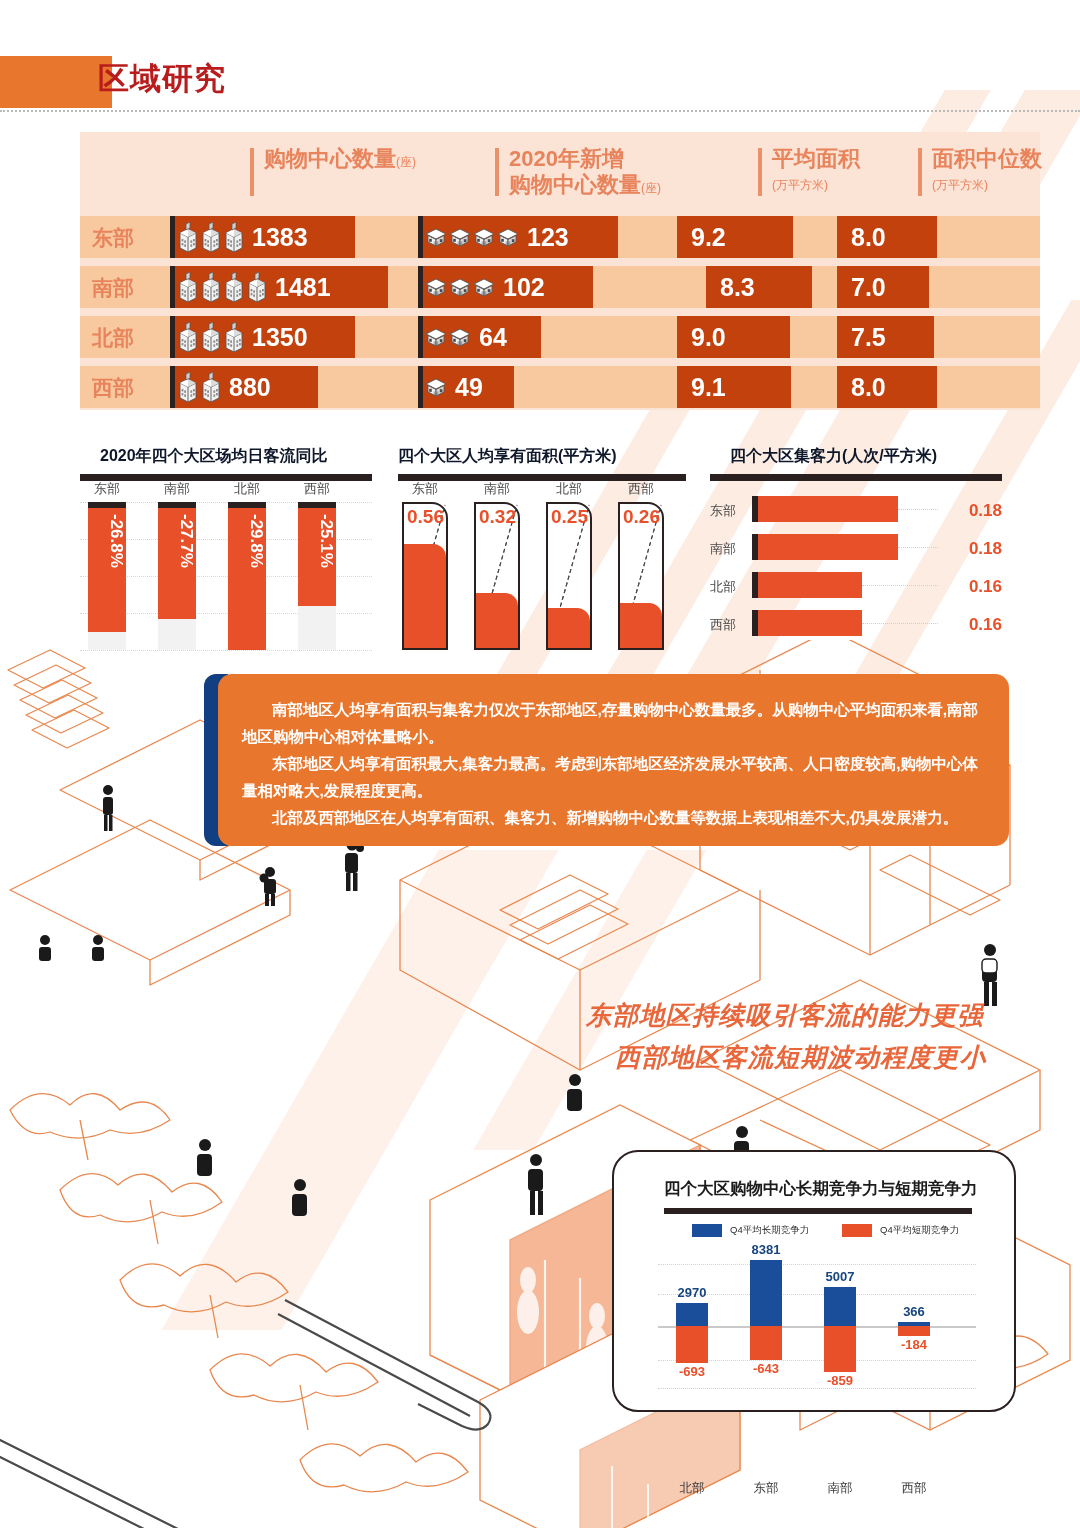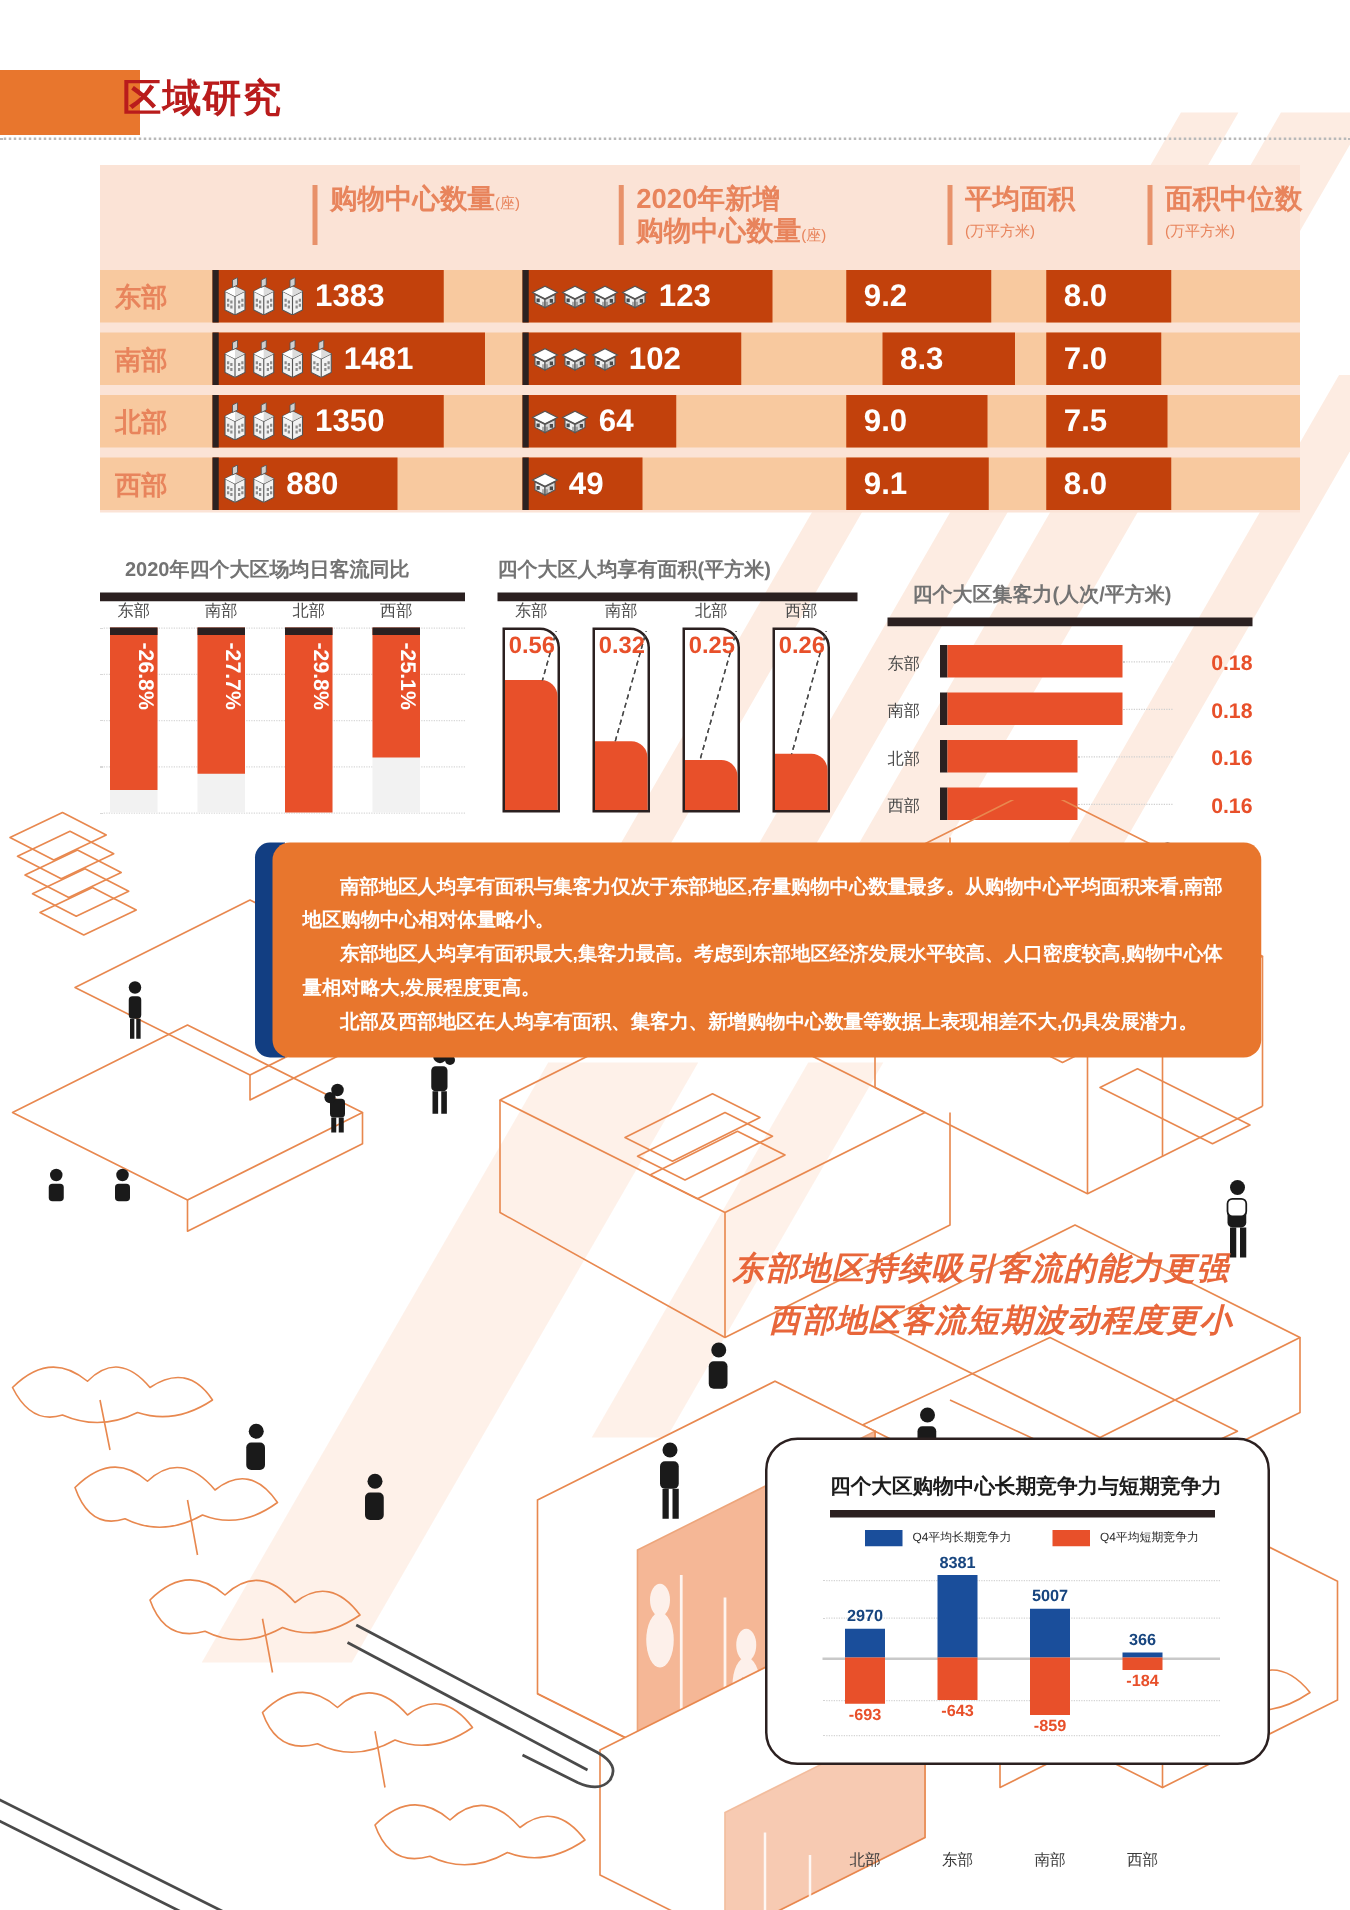--- a/index.html
+++ b/index.html
@@ -44,21 +44,21 @@
   .cell-num { color: #fff; font-size: 25px; font-weight: bold; padding: 0 10px 0 6px; letter-spacing: 0px; }
   .cell-simple { justify-content: flex-start; padding-left: 14px; }
   .cell-simple .cell-num { padding-left: 0; }
 
   
   .bld { width: 22px; height: 30px; position: relative; margin-right: 1px; }
   
   .shp { width: 22px; height: 22px; position: relative; margin-right: 2px; }
 
   
-  .mc-title { position: absolute; font-size: 16px; font-weight: bold; color: #737373; white-space: nowrap; }
+  .mc-title { position: absolute; font-size: 16px; font-weight: bold; color: #0f172a; white-space: nowrap; }
   .mc-rule { position: absolute; height: 7px; background: #2b2020; }
   .mc-cat { position: absolute; font-size: 13px; color: #4a4a4a; text-align: center; }
 
   
   #c1 { position: absolute; left: 80px; top: 446px; width: 305px; height: 208px; }
   .c1-grid { position: absolute; left: 0; width: 292px; height: 0; border-top: 1px dotted #d8d8d8; }
   .c1-slot { position: absolute; top: 56px; width: 38px; height: 148px; background: #f2f2f2; }
   .c1-bar { position: absolute; left: 0; width: 38px; background: #E8502A; top: 0; }
   .c1-cap { position: absolute; left: 0; top: 0; width: 38px; height: 6px; background: #2b2020; }
   .c1-val { position: absolute; left: 0; width: 38px; color: #fff; font-size: 17px; font-weight: bold;
@@ -67,21 +67,21 @@
 
   
   #c2 { position: absolute; left: 398px; top: 446px; width: 300px; height: 208px; }
   .c2-slot { position: absolute; top: 56px; width: 46px; height: 148px;
              border: 2.5px solid #2b2020; border-top-right-radius: 16px; background: #fff; }
   .c2-fill { position: absolute; left: 0; bottom: 0; width: 100%; background: #E8502A; border-top-right-radius: 13px; }
   .c2-dash { position: absolute; left: 0; top: 0; width: 100%; height: 100%; overflow: hidden; }
   .c2-val { position: absolute; font-size: 19px; font-weight: bold; color: #E8502A; }
 
   
-  #c3 { position: absolute; left: 710px; top: 446px; width: 300px; height: 208px; margin-top: 20px; }
+  #c3 { position: absolute; left: 710px; top: 446px; width: 300px; height: 208px; }
   .c3-lab { position: absolute; font-size: 13px; color: #4a4a4a; left: 0; width: 40px; }
   .c3-tick { position: absolute; width: 6px; height: 26px; background: #2b2020; left: 42px; }
   .c3-bar { position: absolute; height: 26px; background: #E8502A; left: 48px; }
   .c3-lead { position: absolute; height: 0; border-top: 1px dotted #cfcfcf; }
   .c3-val { position: absolute; font-size: 17px; font-weight: bold; color: #E8502A; right: 8px; text-align: right; width: 60px; }
 
   
   #callout { position: absolute; left: 204px; top: 674px; width: 805px; height: 172px; }
   #callout-accent { position: absolute; left: 0; top: 0; width: 24px; height: 172px;
                     background: #123e82; border-radius: 12px 0 0 12px; }

